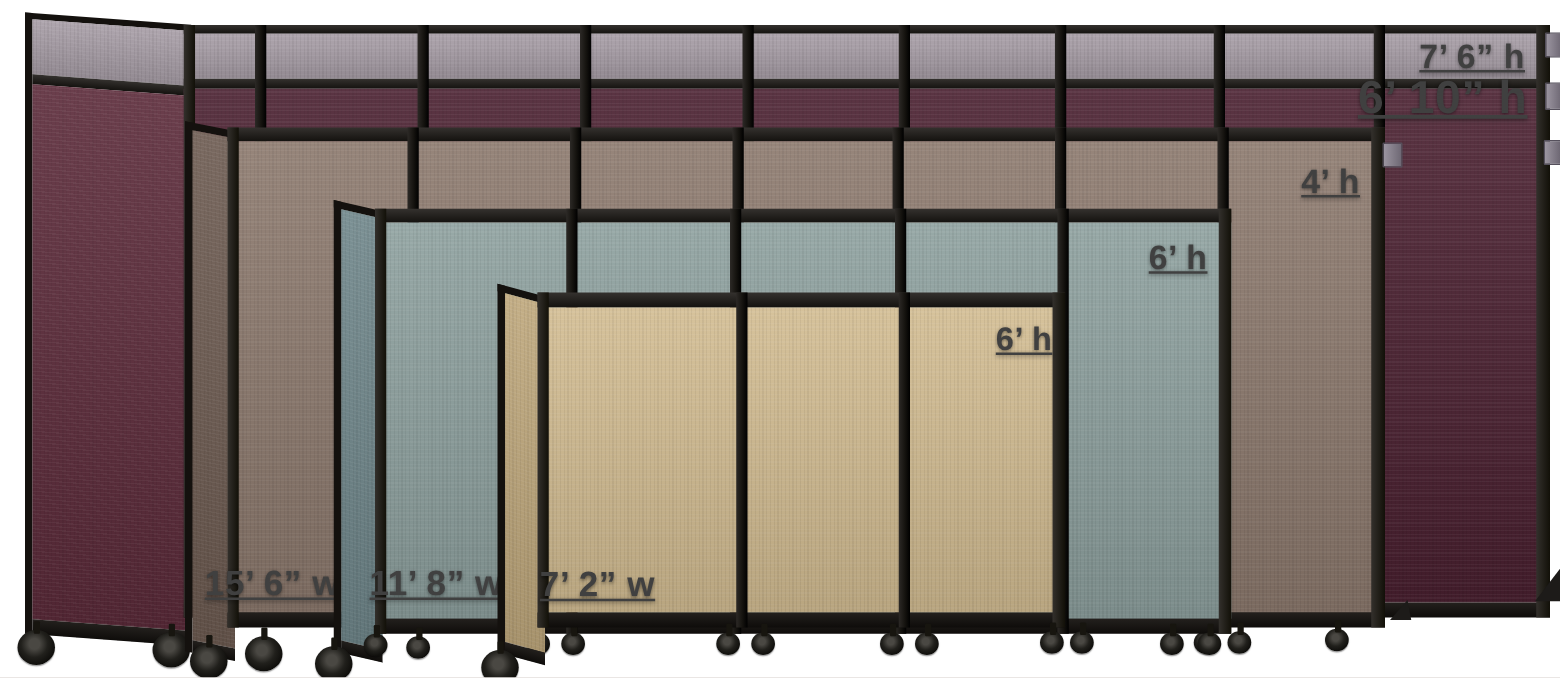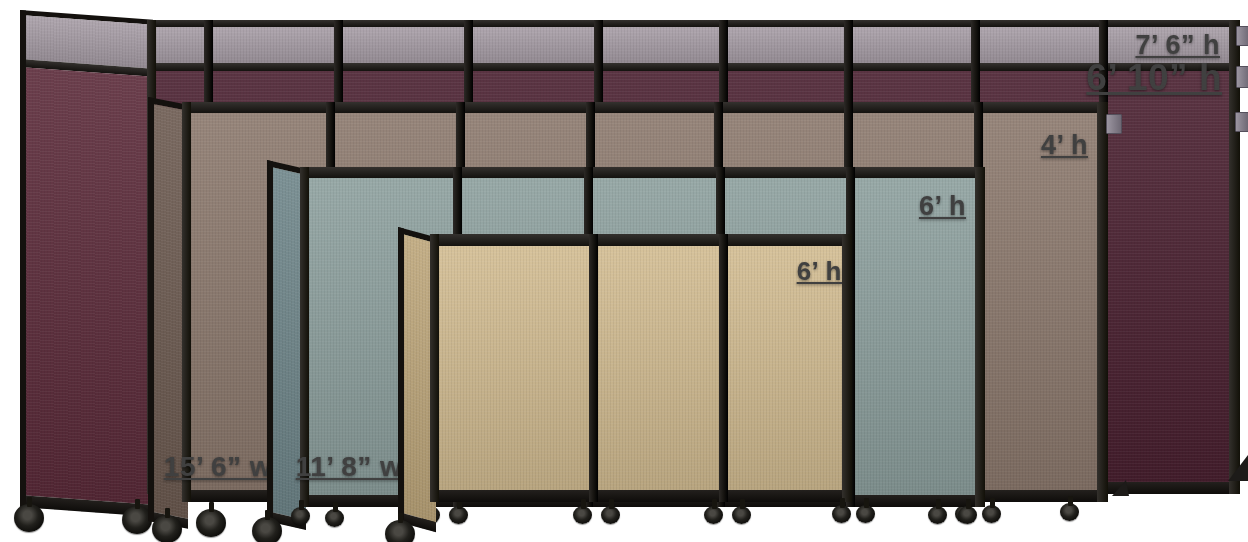--- a/index.html
+++ b/index.html
@@ -204,14 +204,15 @@
         <div class="wheel"></div>
       </div>
     <div class="caster small" style="left:832px;top:505px;">
         <div class="wheel"></div>
       </div>
     <div class="caster small" style="left:856px;top:505px;">
         <div class="wheel"></div>
       </div>
   </div>
   <div class="lbl h" style="left:716px;top:256px;width:126px;font-size:26px;">6’ h</div>
+  <div class="lbl w" style="left:420px;top:452px;width:116px;font-size:28px;">7’ 2” w</div>
 
 </div>
 
 </body></html>

